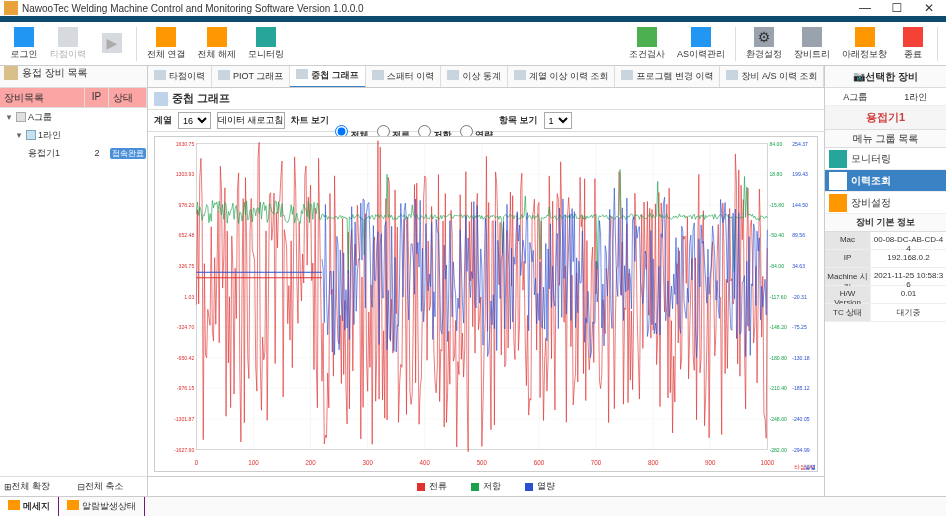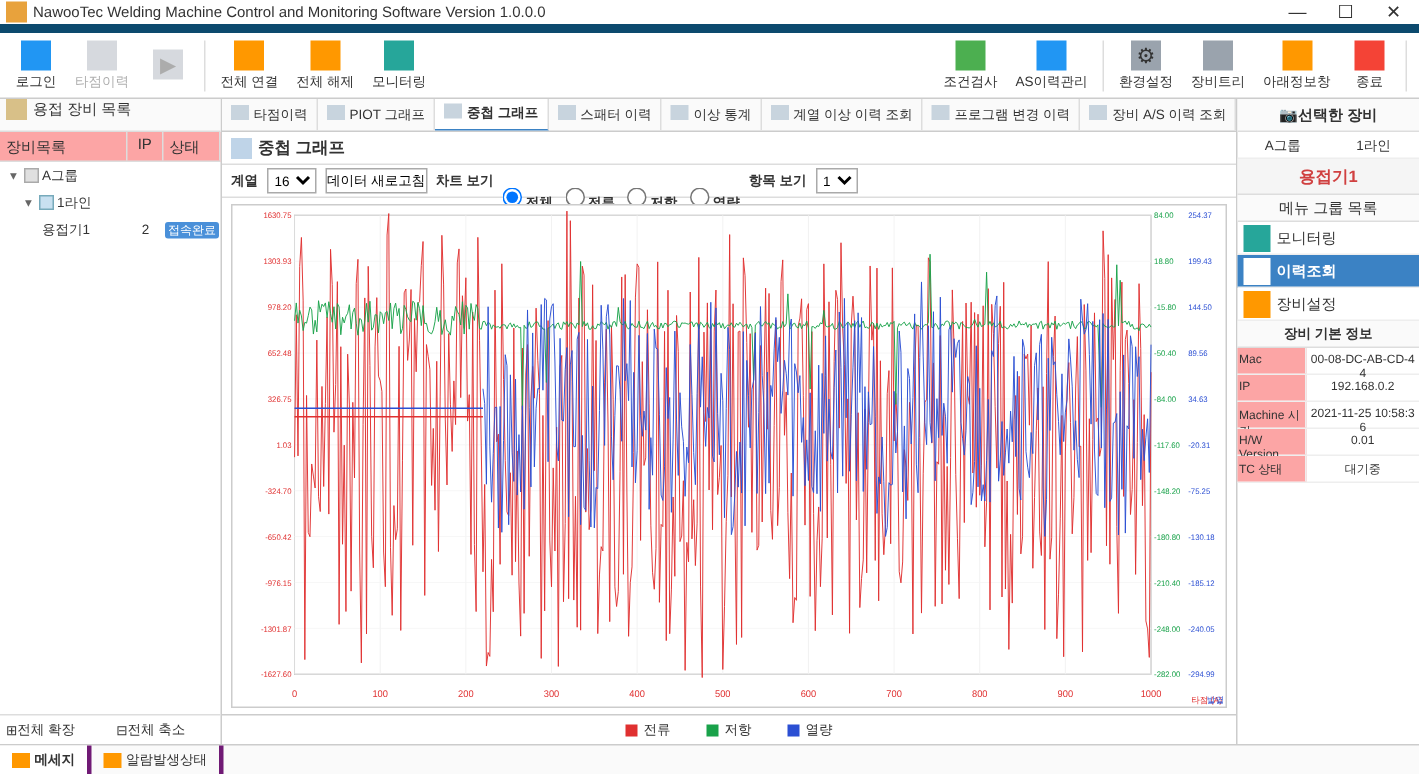--- a/index.html
+++ b/index.html
@@ -157,29 +157,29 @@
 }
 .rp-title { font-size: 11px; font-weight: bold; text-align: center; padding: 4px; background: #f5f5f5; border-bottom: 1px solid #ddd; }
 .menu-list .mitem {
   height: 22px; display: flex; align-items: center; border-bottom: 1px solid #eee;
   font-size: 10px; cursor: pointer;
 }
 .menu-list .mitem .micon { width: 18px; height: 18px; margin: 0 4px; }
 .menu-list .mitem.sel { background: #3b82c4; color: #fff; font-weight: bold; }
 .info-table { font-size: 8px; }
 .info-table .irow { display: flex; height: 18px; border-bottom: 1px solid #eee; }
-.info-table .ik { width: 46px; background: #fca5a5; padding: 3px 1px; border-right: 1px solid #eee; }
+.info-table .ik { width: 46px; background: #e5e5e5; text-align: center; padding: 3px 1px; border-right: 1px solid #eee; }
 .info-table .iv { flex: 1; text-align: center; padding: 3px 1px; word-break: break-all; }
 
 
 .bottomtabs {
   height: 20px; background: #fafafa; border-top: 1px solid #ccc;
   display: flex; align-items: center; font-size: 9px;
 }
-.btab { padding: 3px 8px; border-right: 3px solid #701a75; display: flex; align-items: center; cursor: pointer; }
+.btab { padding: 3px 8px; border-right: 1px solid #701a75; display: flex; cursor: pointer; }
 .btab .bticon { width: 12px; height: 10px; margin-right: 3px; }
 .btab.active { background: #fff; font-weight: bold; }
 
 
 .i-green { background: #4caf50; }
 .i-blue  { background: #2196f3; }
 .i-orange{ background: #ff9800; }
 .i-gray  { background: #9aa3ad; }
 .i-red   { background: #f44336; }
 .i-teal  { background: #26a69a; }

